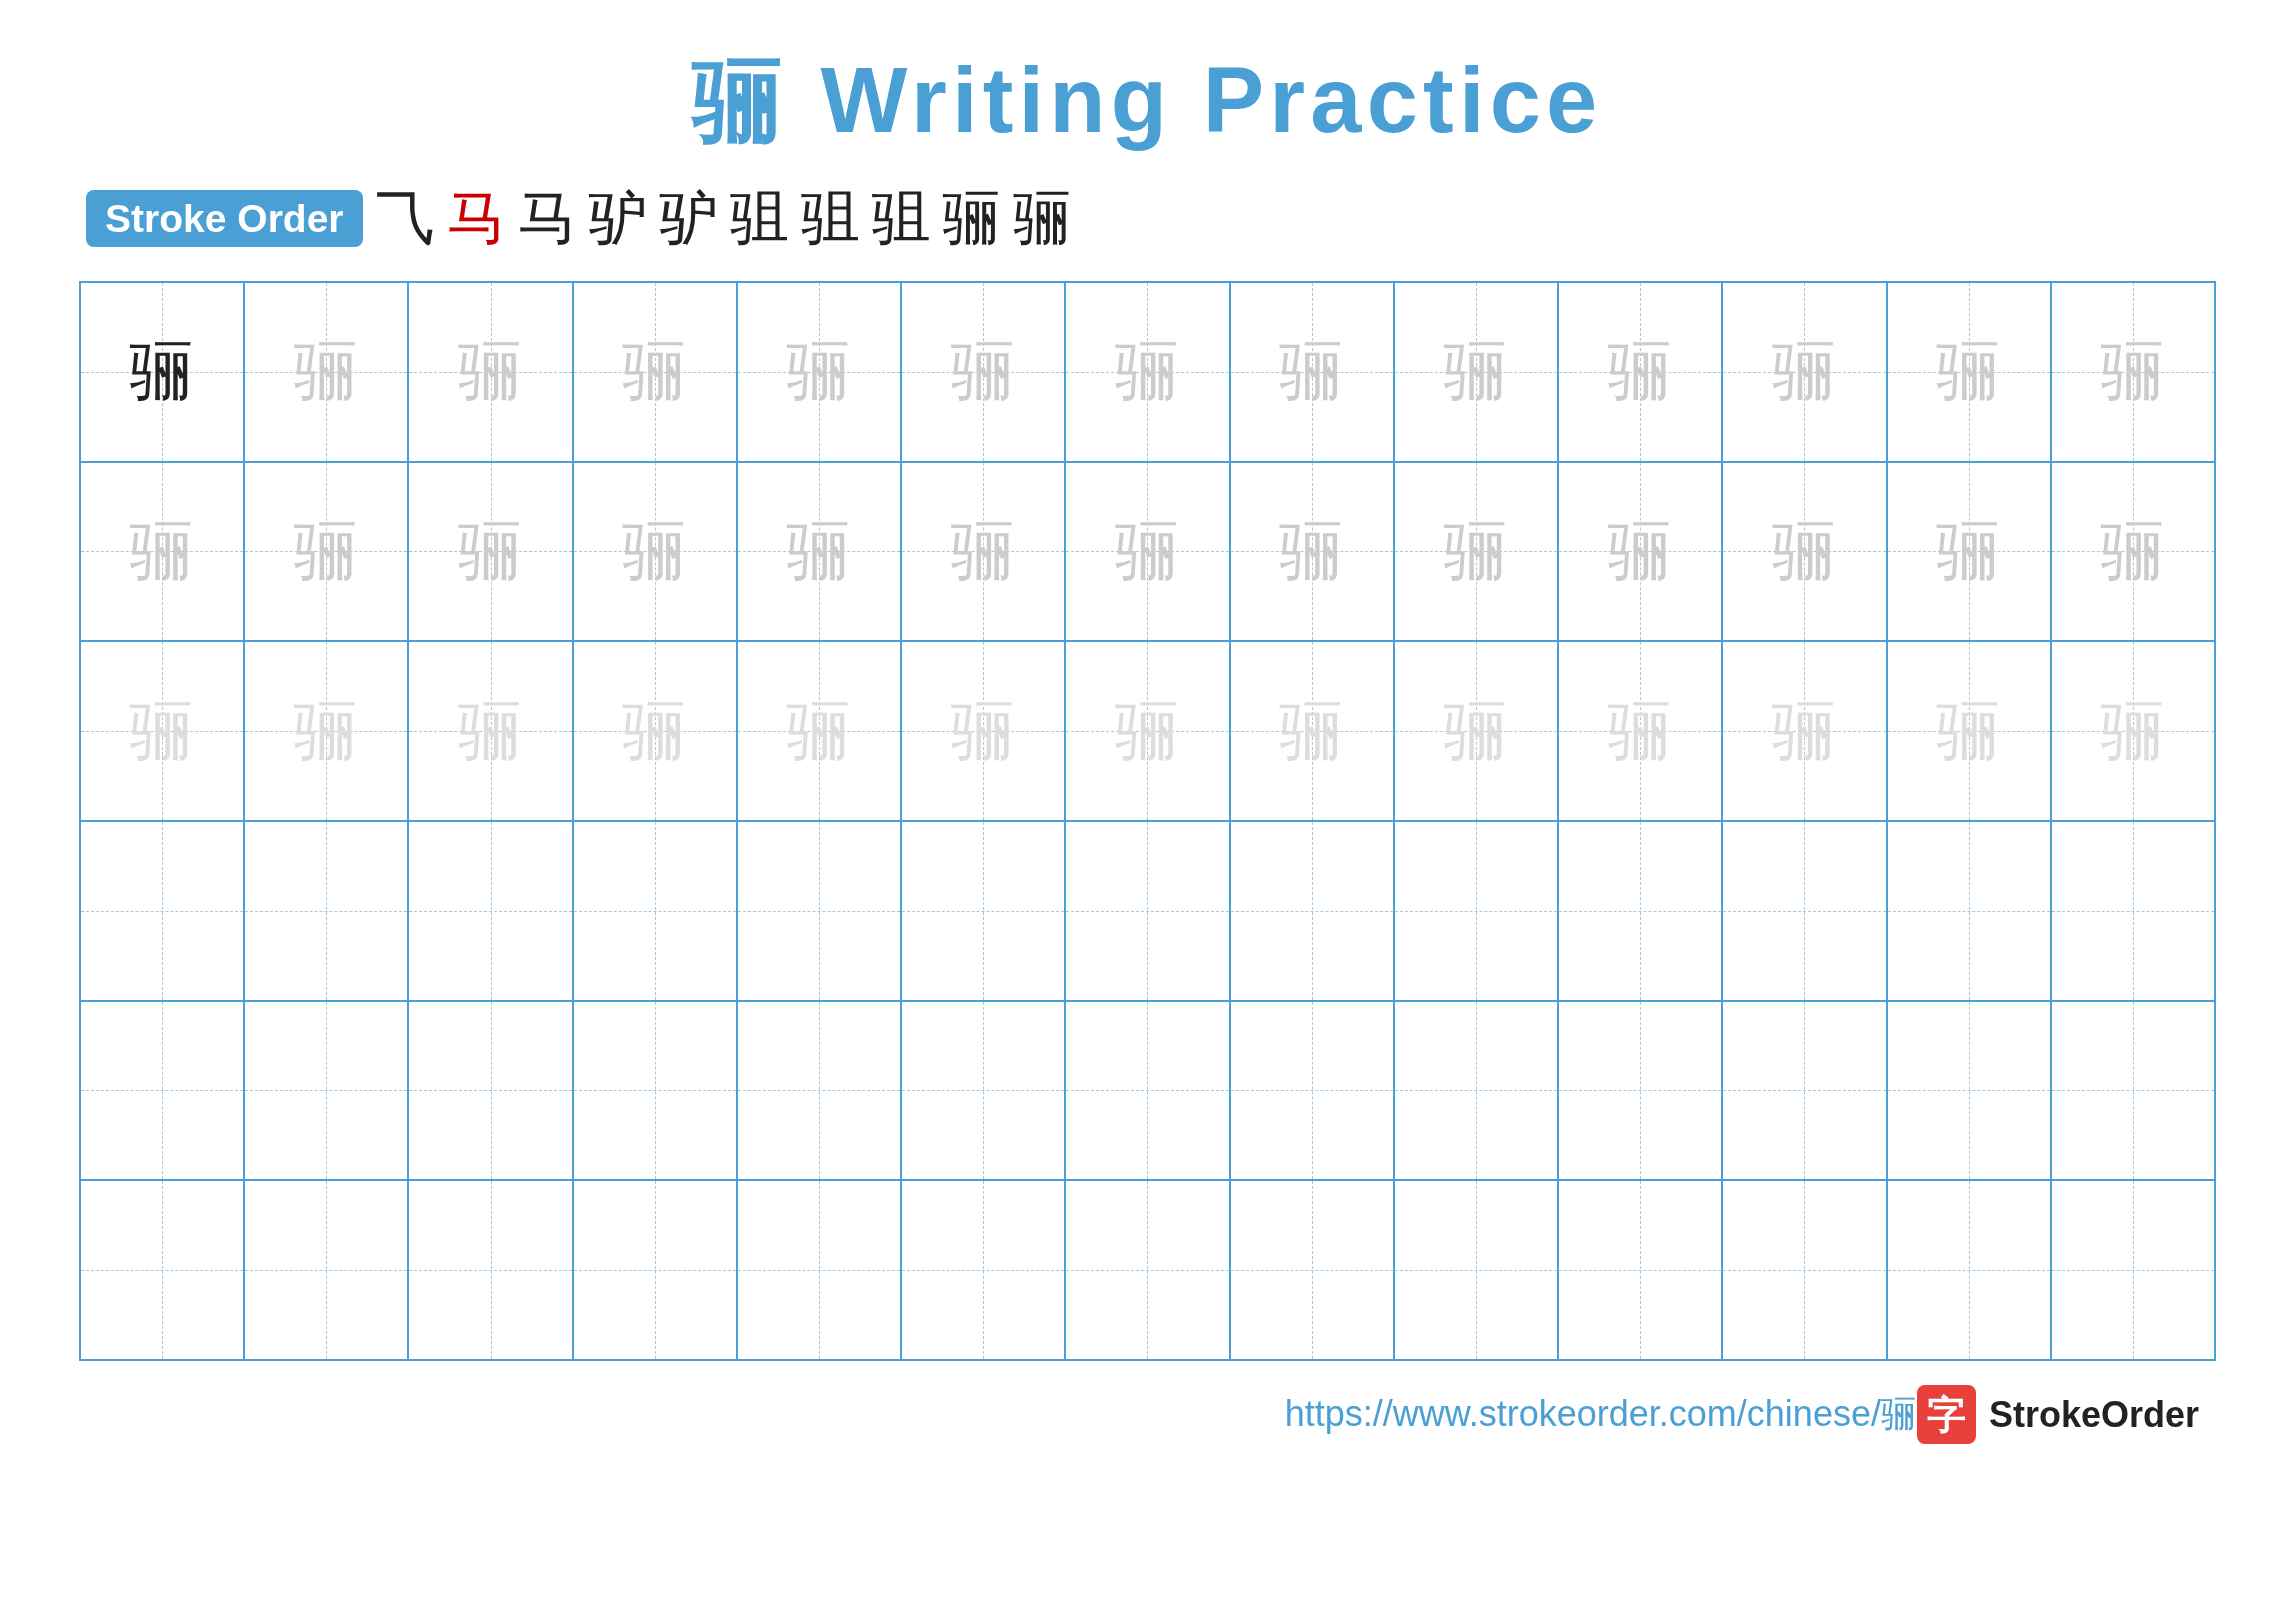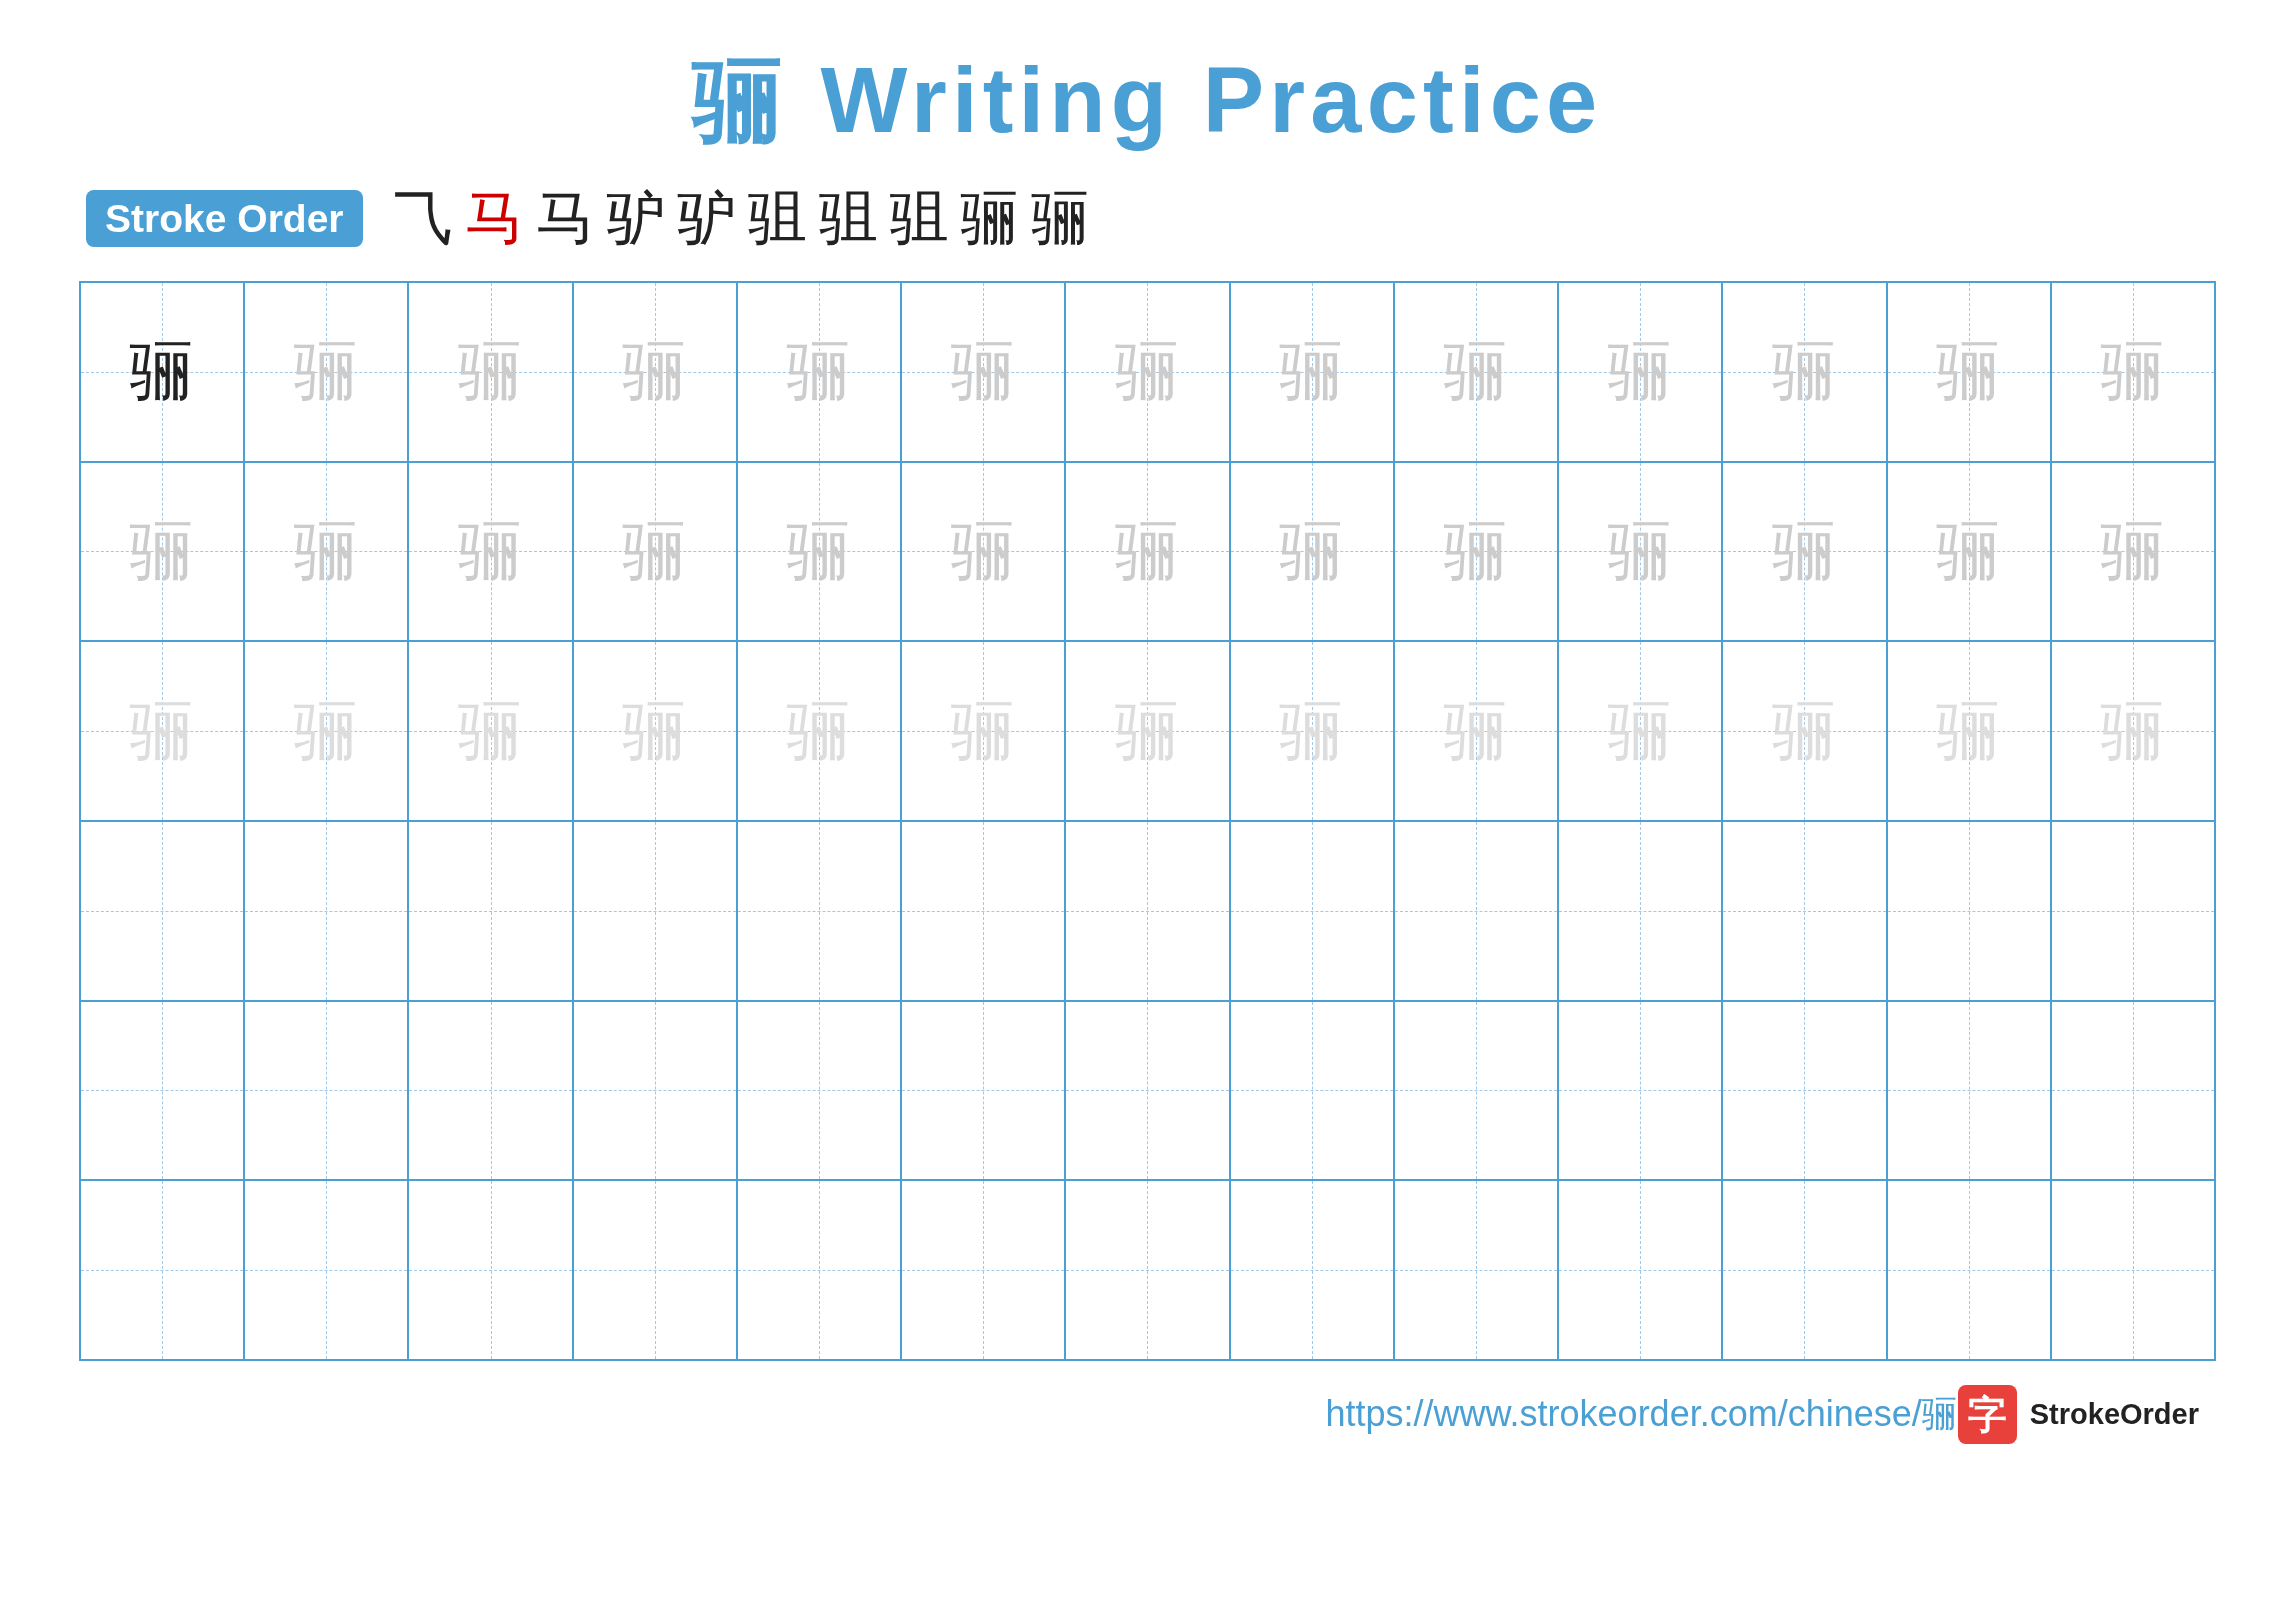--- a/index.html
+++ b/index.html
@@ -29,21 +29,21 @@
       margin-bottom: 26px;
       font-family: Arial, sans-serif;
       letter-spacing: 5.2px;
     }
 
     
     .stroke-order-row {
       display: flex;
       align-items: center;
       margin-bottom: 33px;
-      gap: 31px;
+      gap: 13px;
       padding-left: 6.5px;
     }
     .stroke-order-badge {
       background: #4a9fd4;
       color: #fff;
       font-size: 39px;
       font-weight: bold;
       padding: 6.5px 19.6px;
       border-radius: 7.9px;
       font-family: Arial, sans-serif;
@@ -143,21 +143,21 @@
       border-radius: 7.9px;
       display: flex;
       align-items: center;
       justify-content: center;
       color: white;
       font-size: 39px;
       font-family: serif;
       font-weight: bold;
     }
     .logo-text {
-      font-size: 29px;
+      font-size: 36px;
       font-weight: bold;
       color: #222;
       font-family: Arial, sans-serif;
     }
   </style>
 </head>
 <body>
 
 <div class="page">
 

